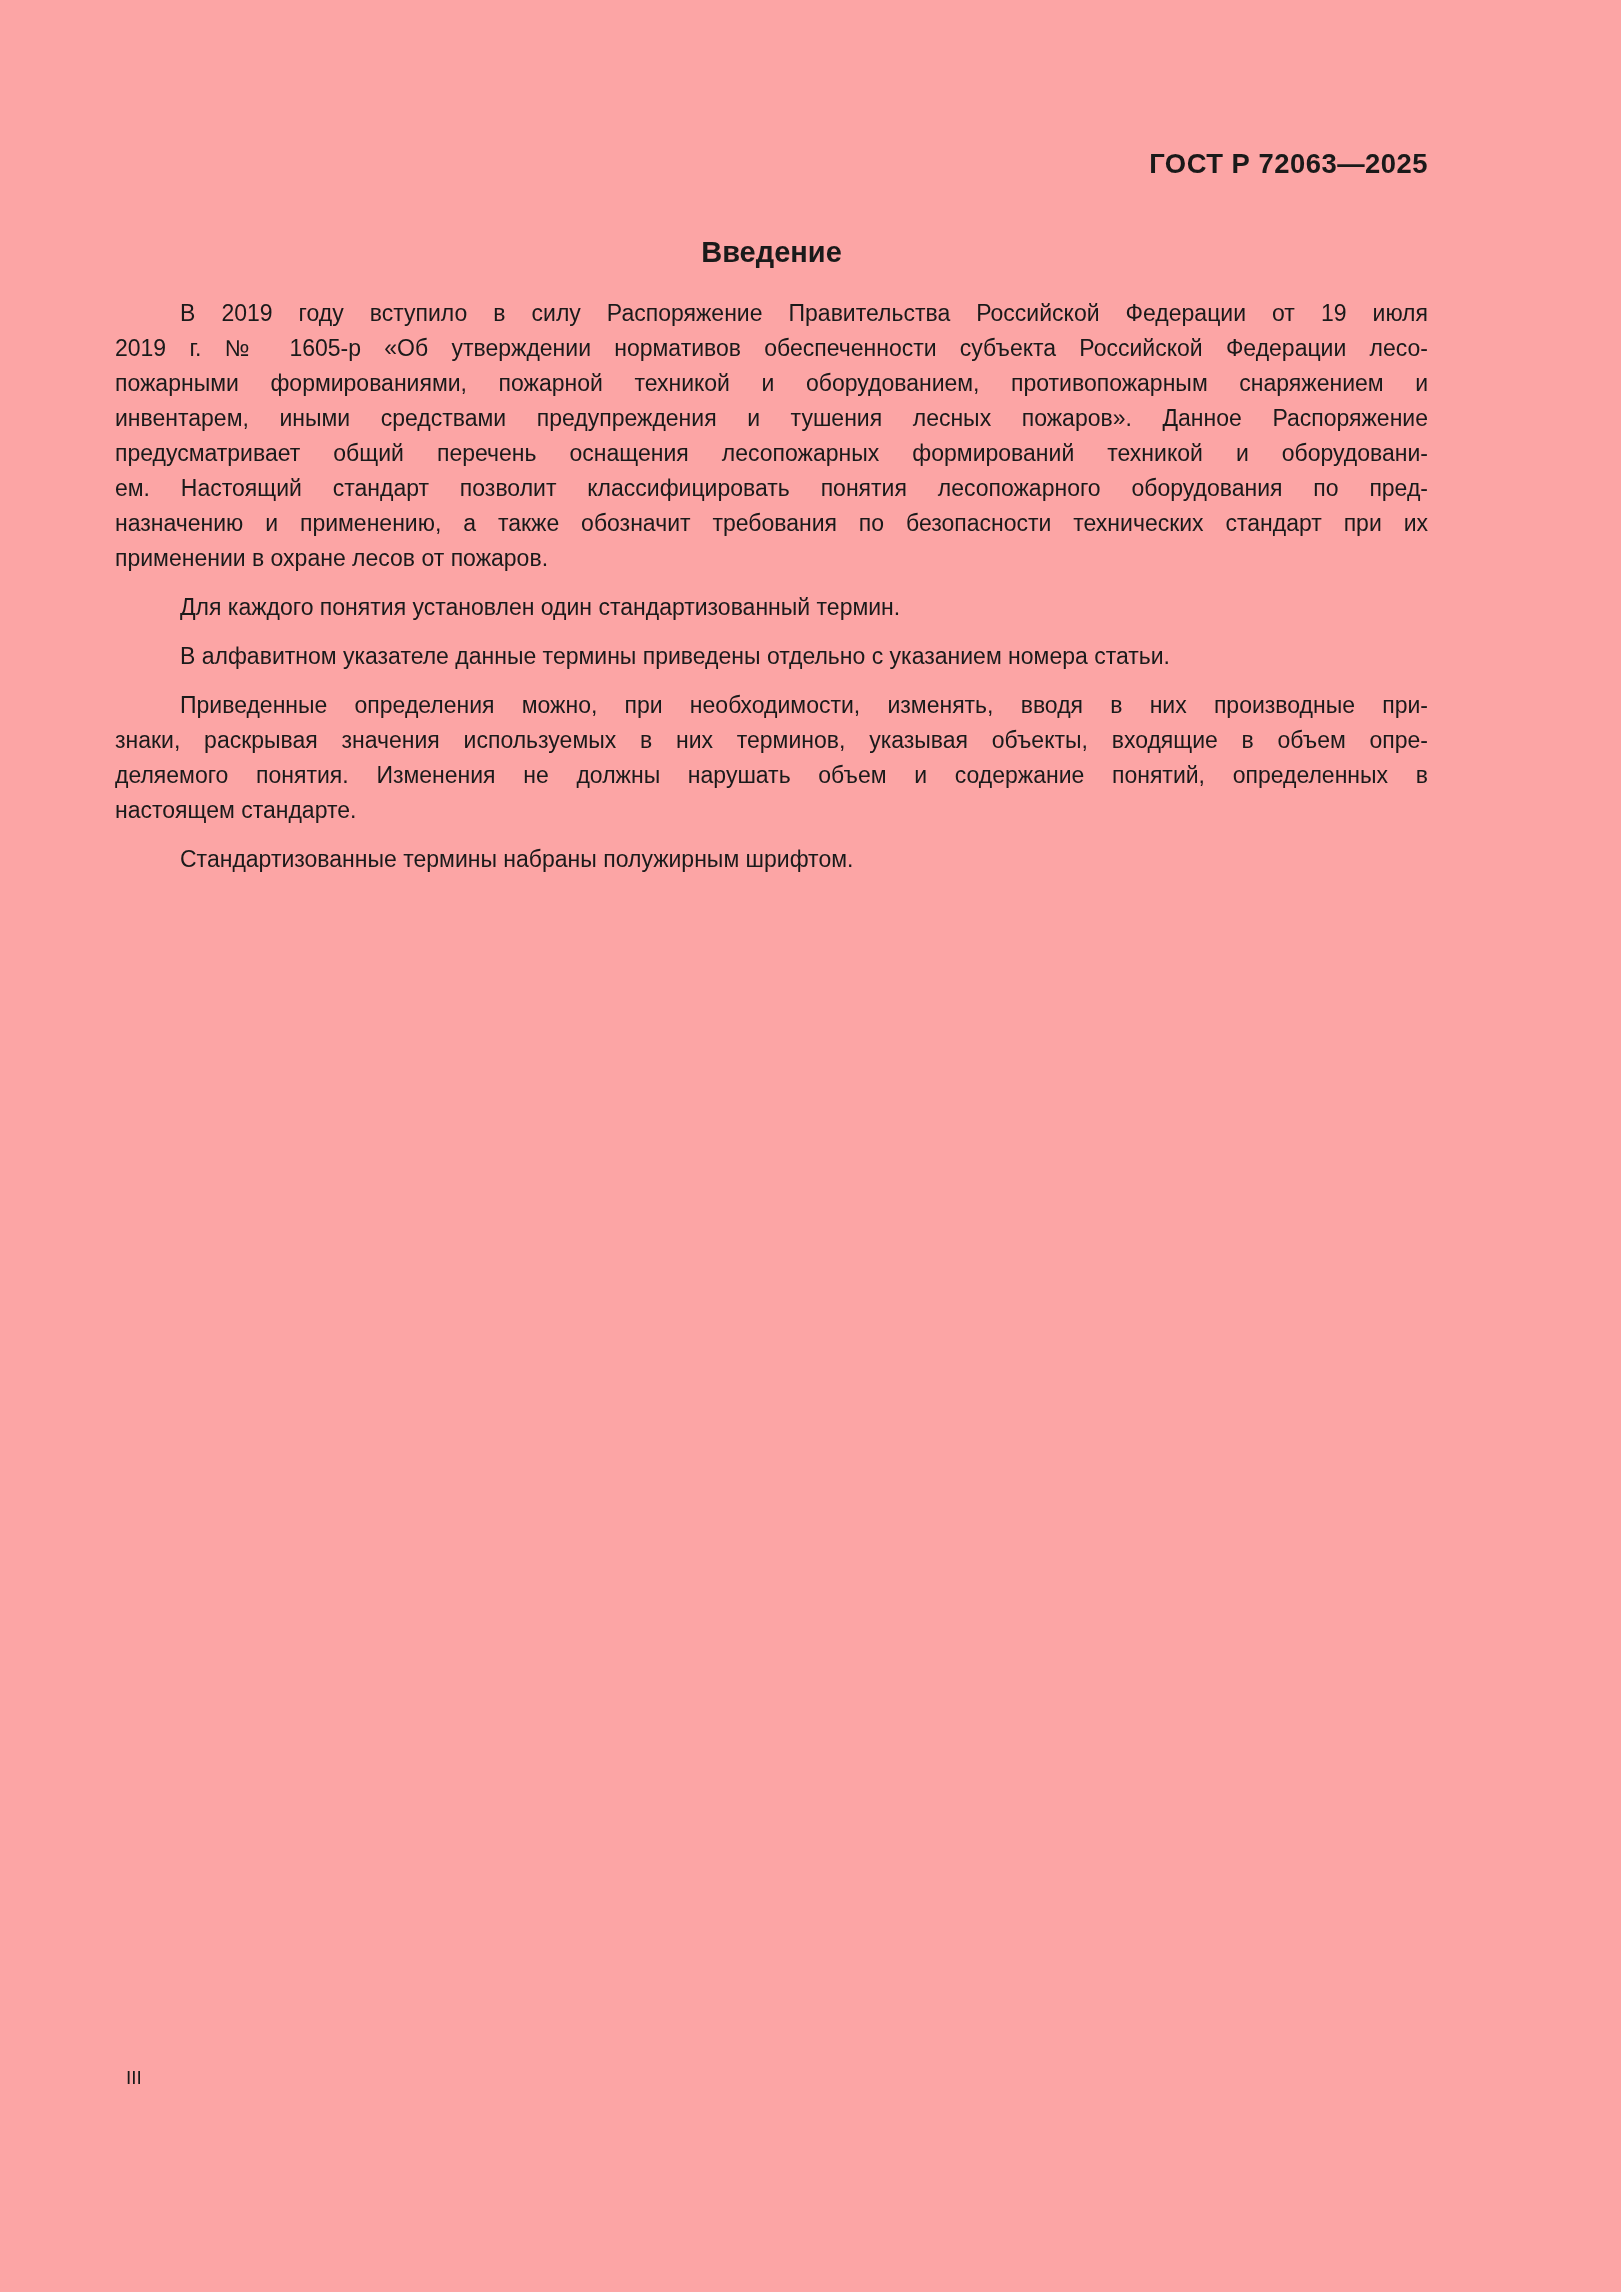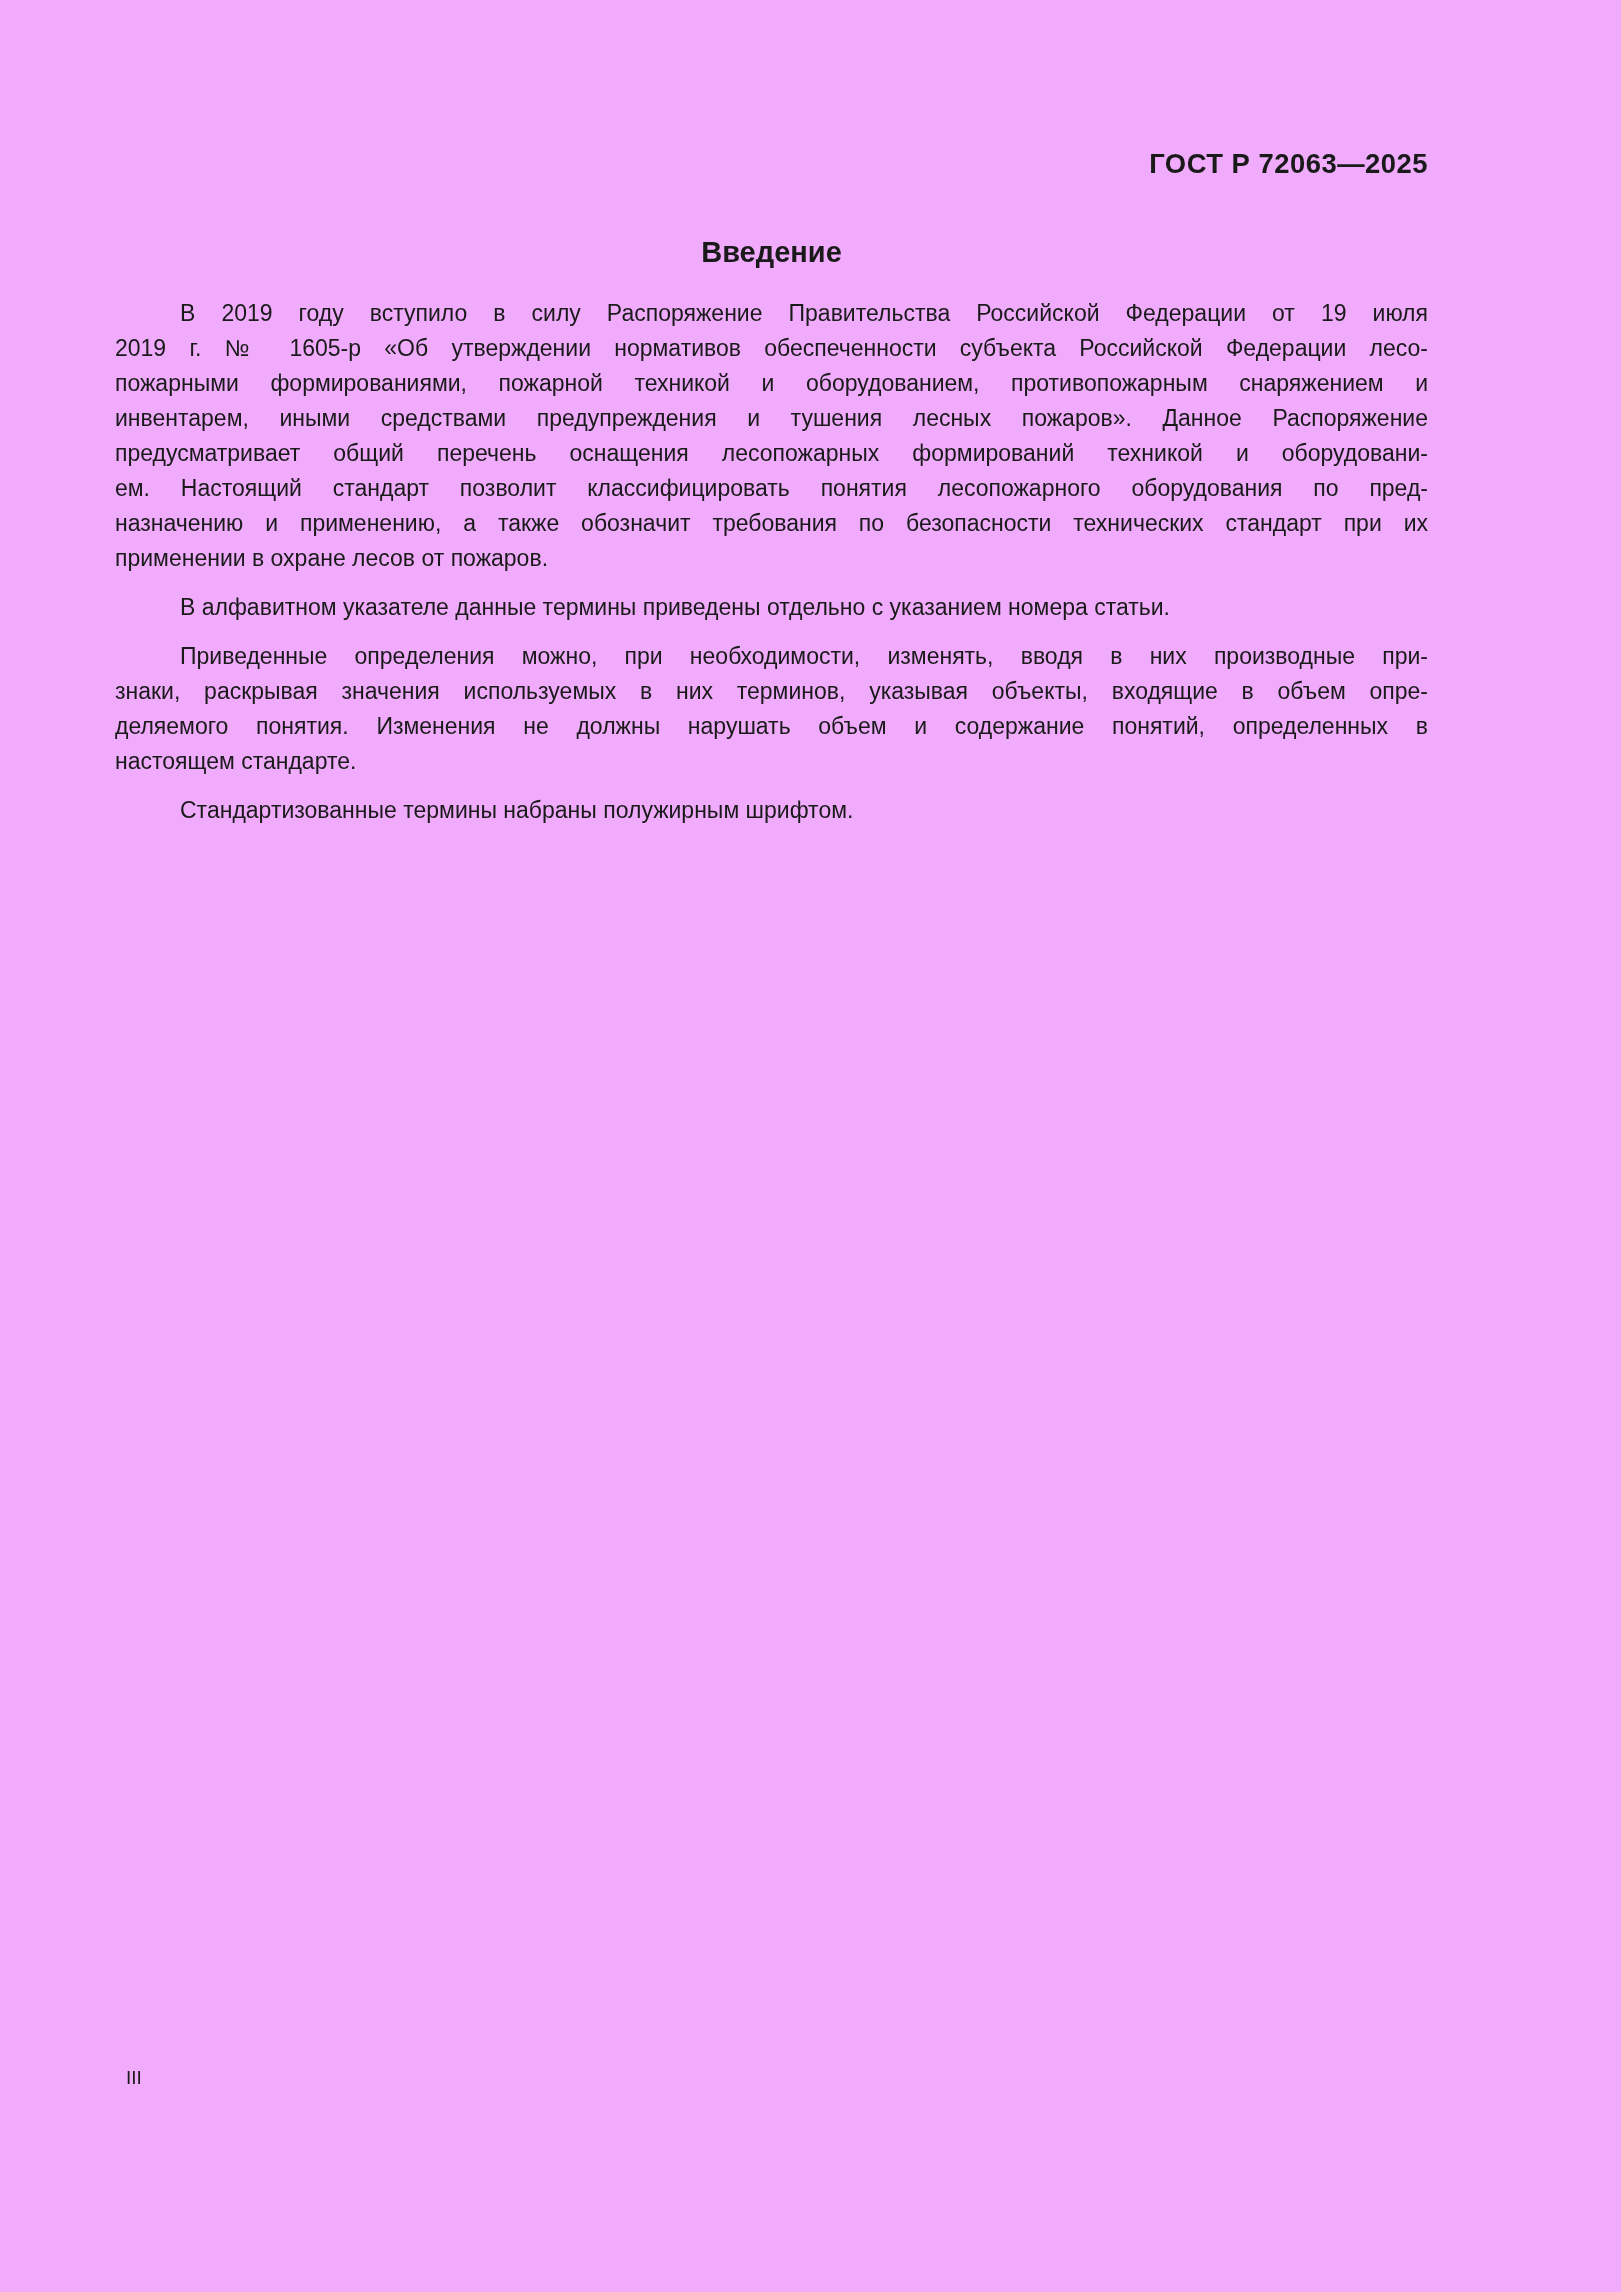--- a/index.html
+++ b/index.html
@@ -5,21 +5,21 @@
 <style>
   html, body {
     margin: 0;
     padding: 0;
     background: #ffffff;
   }
   .page {
     position: relative;
     width: 1621px;
     height: 2293px;
-    background: #f0abfc;
+    background: #fca5a5;
     font-family: "Liberation Sans", "DejaVu Sans", sans-serif;
     color: #1a1a1a;
     overflow: hidden;
   }
   .doc-header {
     position: absolute;
     left: 115px;
     width: 1313px;
     top: 150px;
     line-height: 1;
@@ -82,20 +82,21 @@
 
     <div class="line just indent">В 2019 году вступило в силу Распоряжение Правительства Российской Федерации от 19 июля</div>
     <div class="line just">2019 г. № 1605-р «Об утверждении нормативов обеспеченности субъекта Российской Федерации лесо-</div>
     <div class="line just">пожарными формированиями, пожарной техникой и оборудованием, противопожарным снаряжением и</div>
     <div class="line just">инвентарем, иными средствами предупреждения и тушения лесных пожаров». Данное Распоряжение</div>
     <div class="line just">предусматривает общий перечень оснащения лесопожарных формирований техникой и оборудовани-</div>
     <div class="line just">ем. Настоящий стандарт позволит классифицировать понятия лесопожарного оборудования по пред-</div>
     <div class="line just">назначению и применению, а также обозначит требования по безопасности технических стандарт при их</div>
     <div class="line">применении в охране лесов от пожаров.</div>
 
+    <div class="line indent">Для каждого понятия установлен один стандартизованный термин.</div>
 
     <div class="line indent">В алфавитном указателе данные термины приведены отдельно с указанием номера статьи.</div>
 
     <div class="line just indent">Приведенные определения можно, при необходимости, изменять, вводя в них производные при-</div>
     <div class="line just">знаки, раскрывая значения используемых в них терминов, указывая объекты, входящие в объем опре-</div>
     <div class="line just">деляемого понятия. Изменения не должны нарушать объем и содержание понятий, определенных в</div>
     <div class="line">настоящем стандарте.</div>
 
     <div class="line indent">Стандартизованные термины набраны полужирным шрифтом.</div>
   </div>

